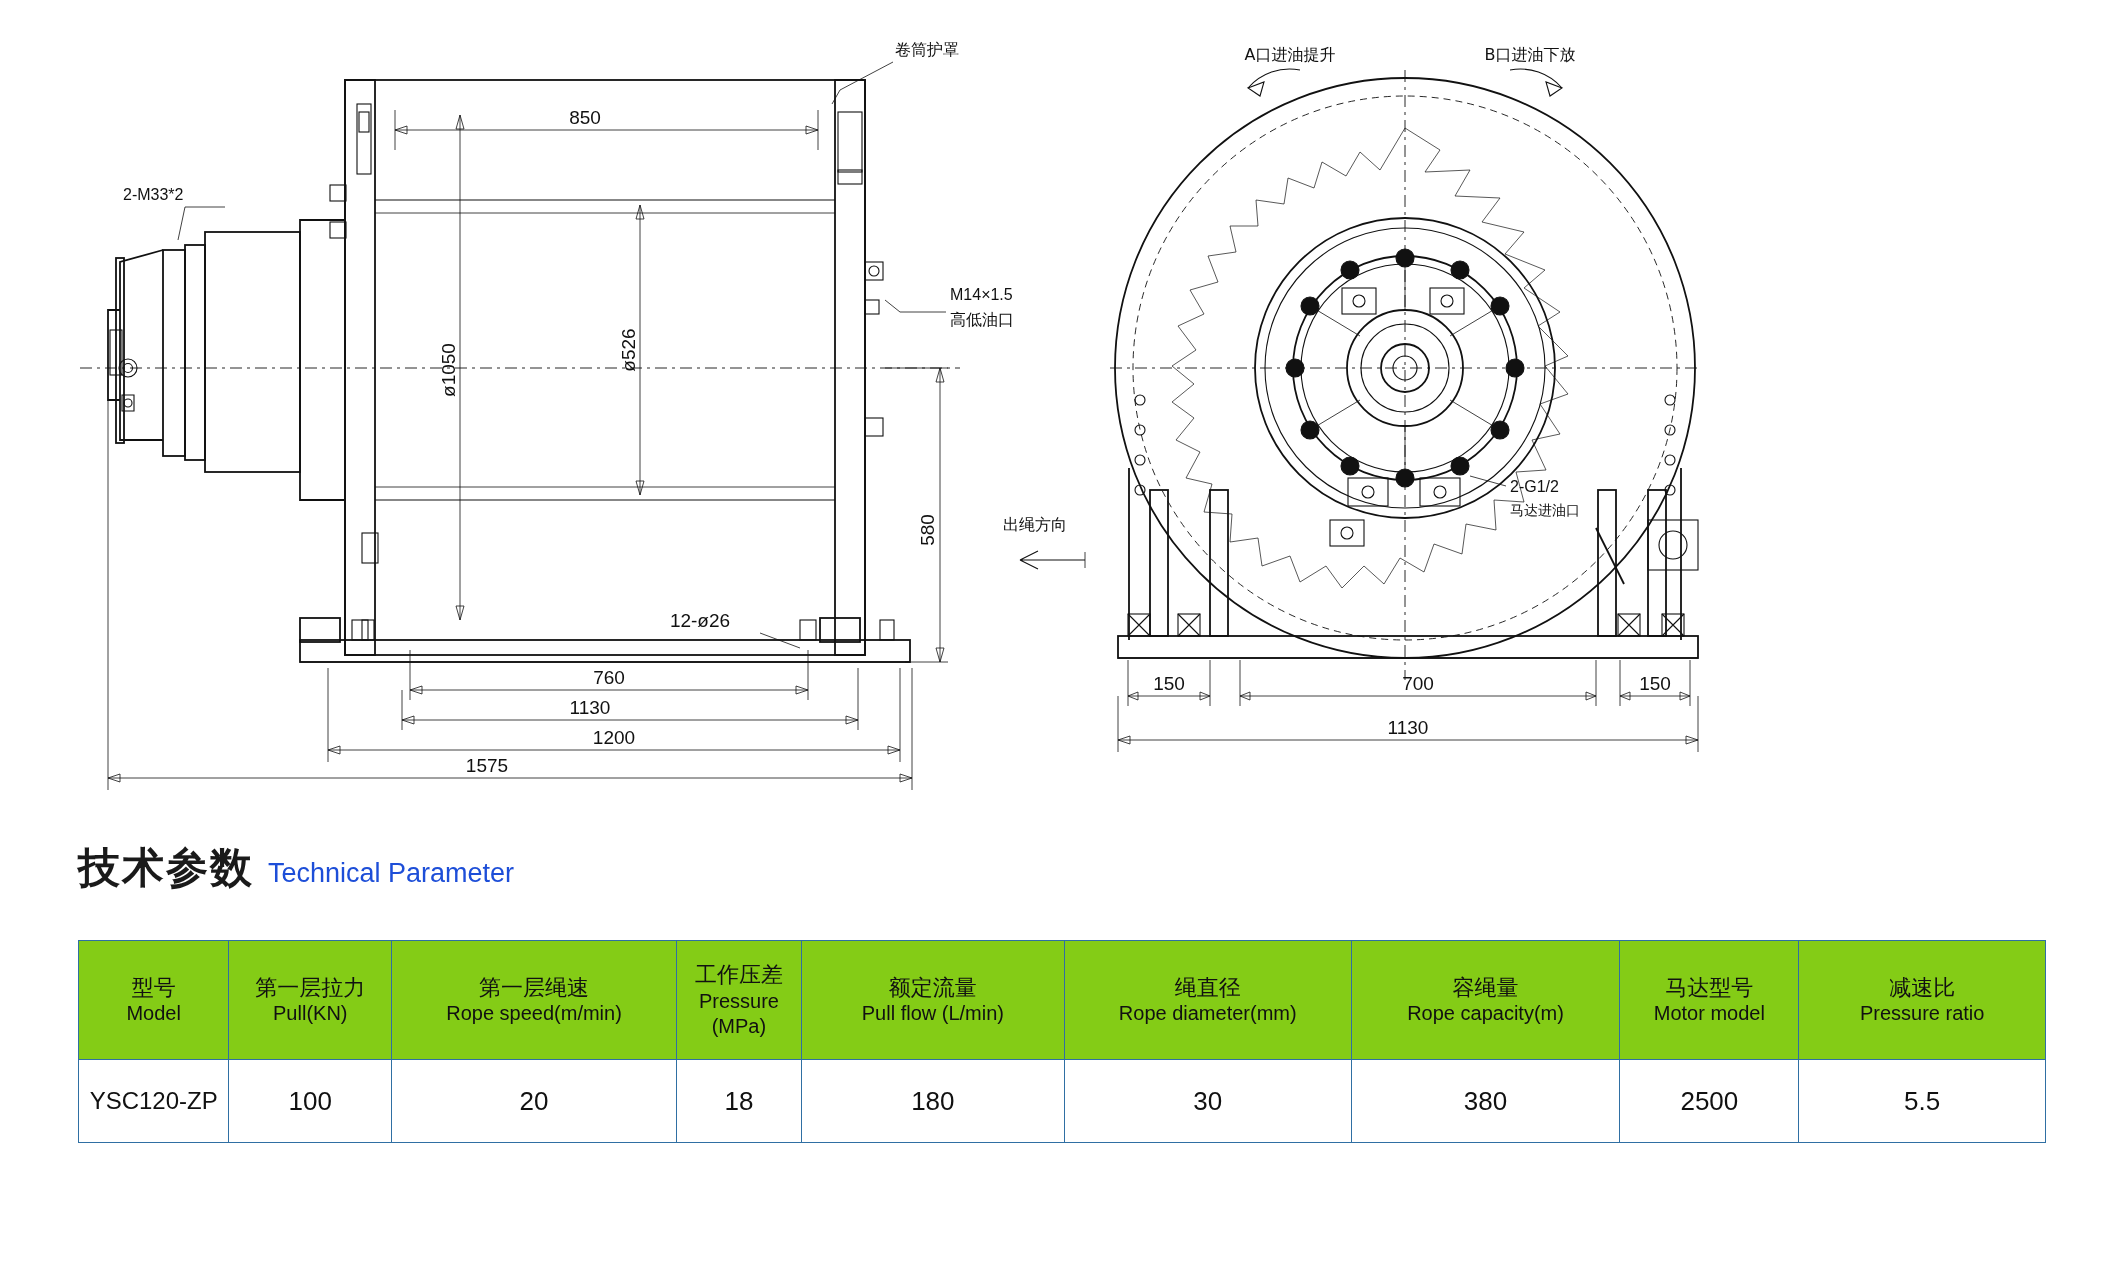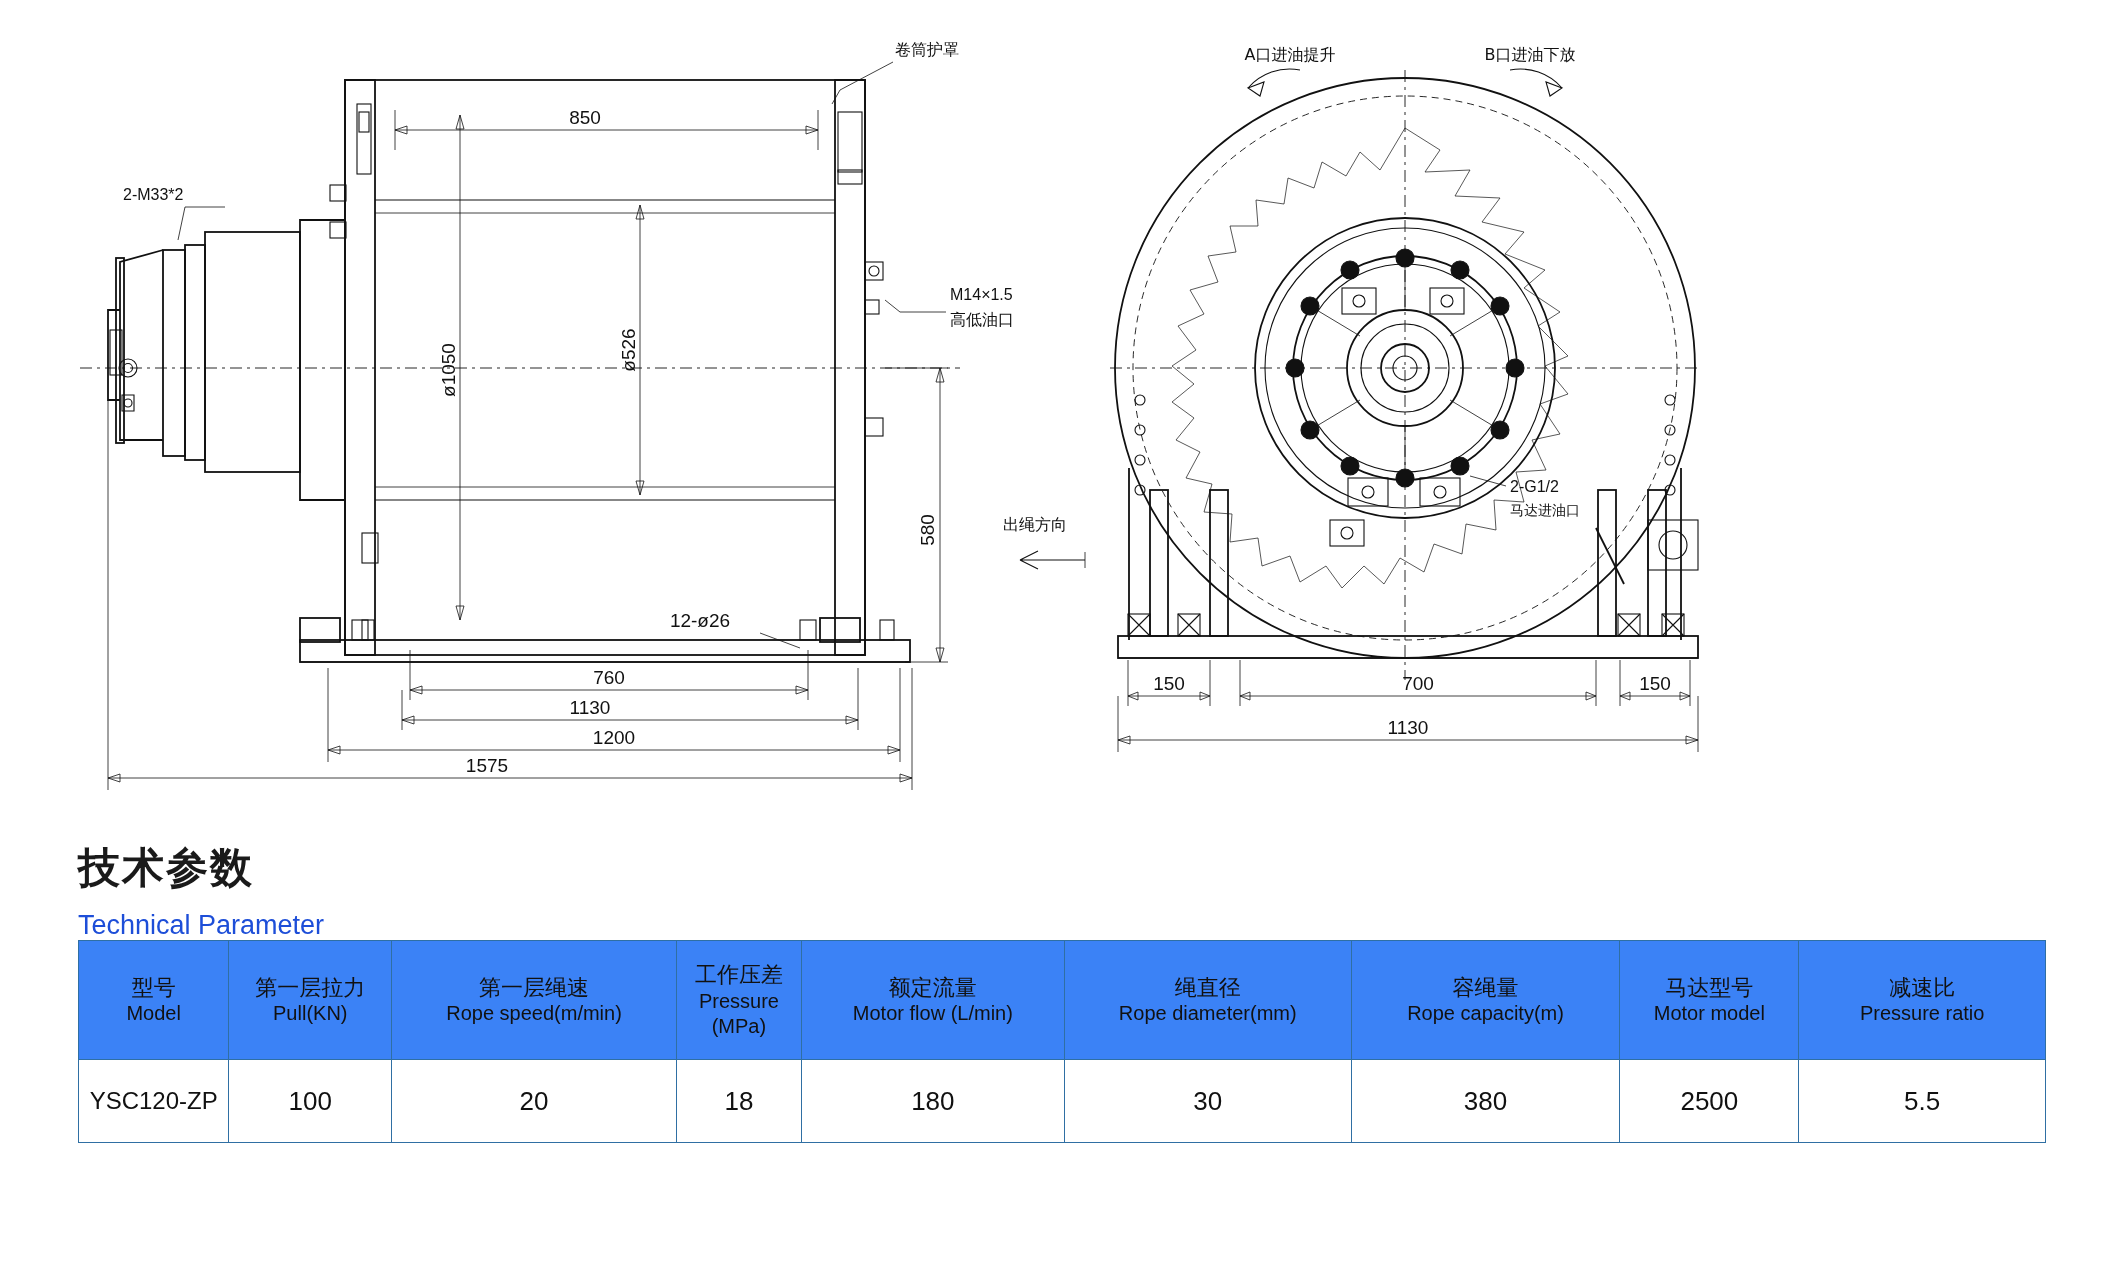--- a/index.html
+++ b/index.html
@@ -5,28 +5,28 @@
   html,body{margin:0;padding:0;background:#ffffff;}
   body{width:2124px;height:1261px;font-family:"Liberation Sans",sans-serif;color:#111;position:relative;overflow:hidden;}
 
   .sheet{position:absolute;left:0;top:0;width:2124px;height:1261px;}
 
   
   .drawing{position:absolute;left:0;top:0;width:2124px;height:820px;}
   svg.cad{position:absolute;left:0;top:0;width:2124px;height:820px;}
 
   
-  .heading{position:absolute;left:78px;top:840px;display:flex;align-items:baseline;gap:14px;flex-direction:column;}
+  .heading{position:absolute;left:78px;top:840px;display:flex;align-items:baseline;gap:14px;}
   .heading .cn{font-size:42px;font-weight:bold;letter-spacing:2px;color:#1a1a1a;font-family:"DejaVu Sans",sans-serif;}
   .heading .en{font-size:27px;color:#1d4ed8;font-family:"Liberation Sans",sans-serif;}
 
   
   .tbl{position:absolute;left:78px;top:940px;width:1968px;border-collapse:collapse;}
   .tbl th,.tbl td{border:1px solid #2f6fa3;text-align:center;vertical-align:middle;}
-  .tbl thead th{background:#3b82f6;height:110px;padding:4px 2px;font-weight:normal;}
+  .tbl thead th{background:#84cc16;height:110px;padding:4px 2px;font-weight:normal;}
   .tbl thead .cn{display:block;font-size:22px;color:#111;font-family:"DejaVu Sans",sans-serif;line-height:1.25;}
   .tbl thead .en{display:block;font-size:20px;color:#111;line-height:1.25;}
   .tbl tbody td{height:80px;font-size:26px;color:#111;}
   .tbl tbody td.model{font-size:24px;}
 
   
   .c0{width:148px}.c1{width:162px}.c2{width:288px}.c3{width:122px}
   .c4{width:268px}.c5{width:290px}.c6{width:272px}.c7{width:180px}.c8{width:250px}
 
   
@@ -375,21 +375,21 @@
           <span class="cn">第一层绳速</span>
           <span class="en">Rope speed(m/min)</span>
         </th>
         <th class="c3">
           <span class="cn">工作压差</span>
           <span class="en" style="white-space:pre-line">Pressure
 (MPa)</span>
         </th>
         <th class="c4">
           <span class="cn">额定流量</span>
-          <span class="en">Motor flow (L/min)</span>
+          <span class="en">Pull flow (L/min)</span>
         </th>
         <th class="c5">
           <span class="cn">绳直径</span>
           <span class="en">Rope diameter(mm)</span>
         </th>
         <th class="c6">
           <span class="cn">容绳量</span>
           <span class="en">Rope capacity(m)</span>
         </th>
         <th class="c7">

